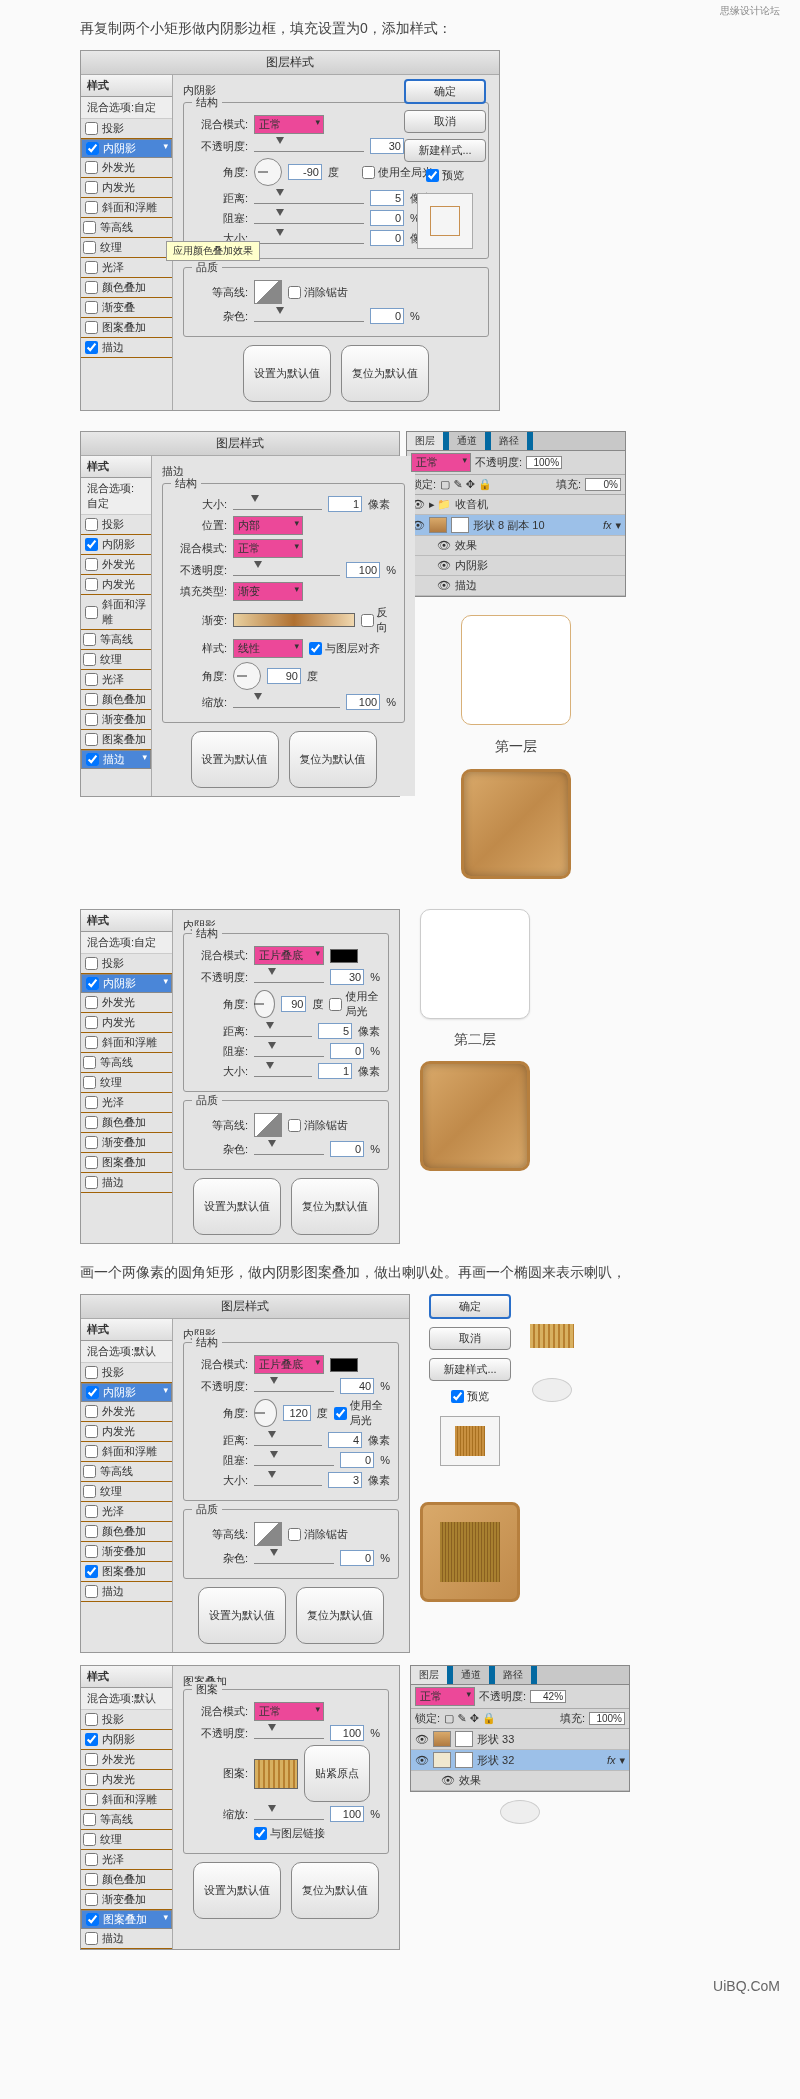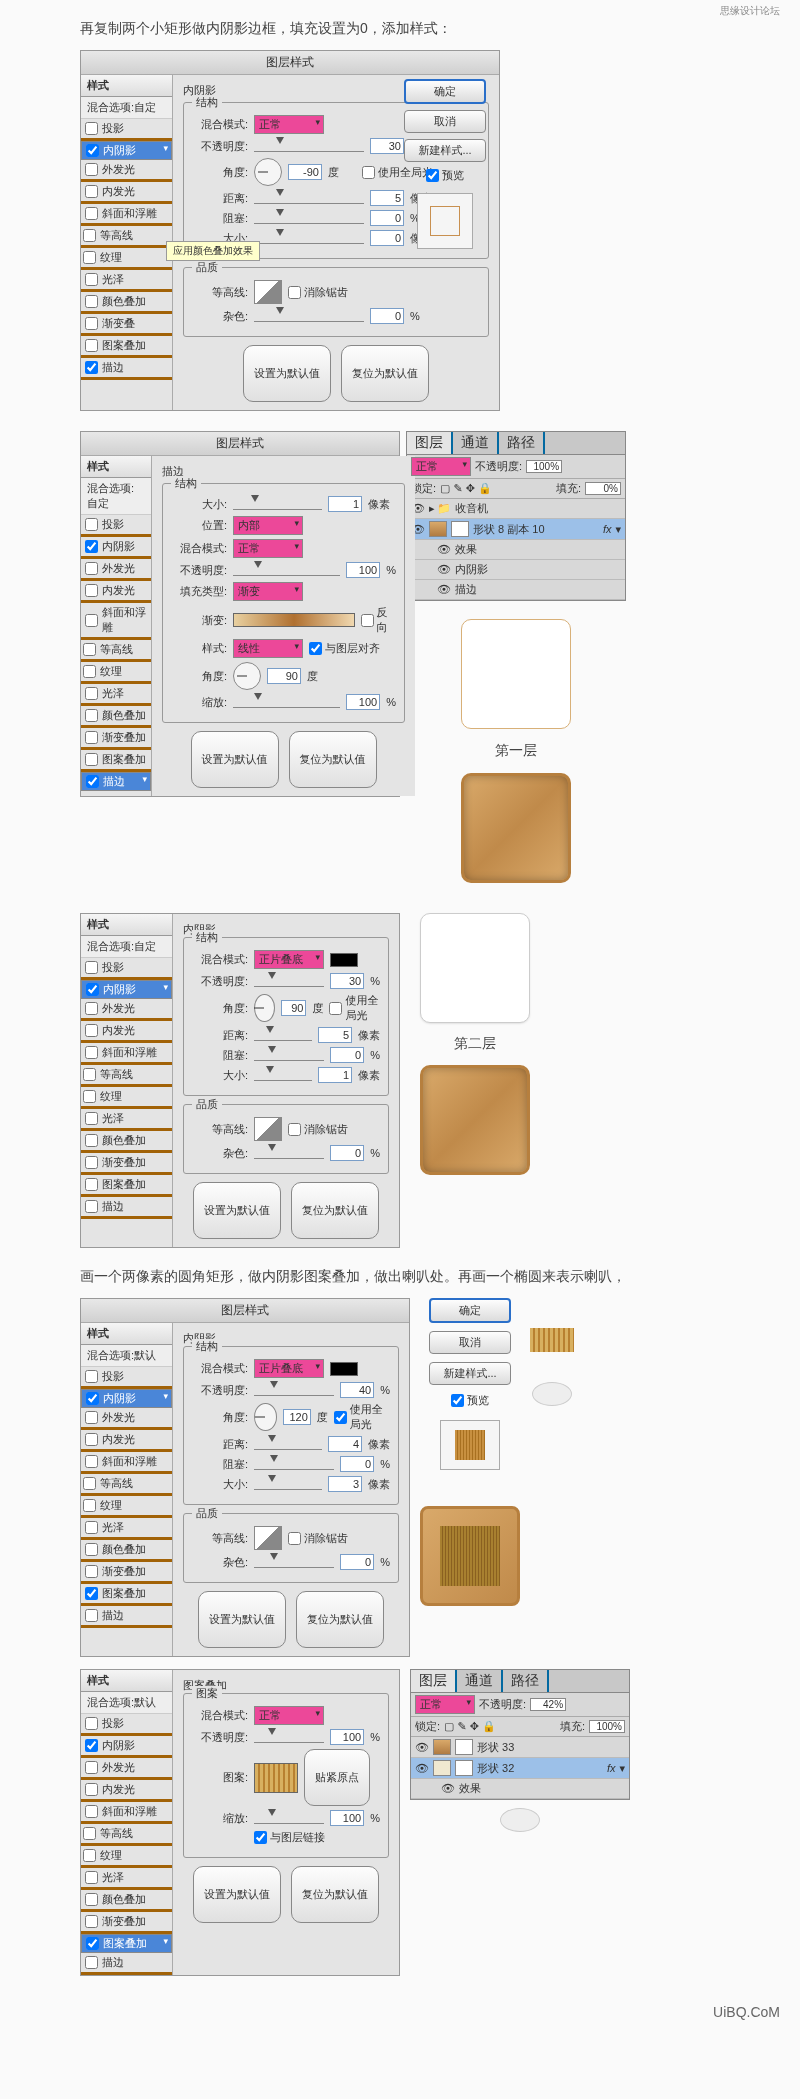--- a/index.html
+++ b/index.html
@@ -6,21 +6,21 @@
 body{width:800px;background:#fafafa;padding:10px 0}
 .instr{font-size:14px;color:#444;margin:10px 80px 12px}
 .watermark{position:absolute;right:20px;top:4px;font-size:10px;color:#888}
 .panel-wrap{position:relative;margin:0 80px 20px;background:#fff}
 .dialog{background:#e4e4e4;border:1px solid #999;position:relative}
 .dlg-title{background:linear-gradient(#e8e8e8,#d0d0d0);text-align:center;padding:3px;font-size:12px;border-bottom:1px solid #aaa}
 .dlg-body{display:flex}
 .styles-col{width:92px;background:#e4e4e4;border-right:1px solid #aaa}
 .styles-hdr{background:linear-gradient(#f5f5f5,#ddd);padding:3px 6px;border-bottom:1px solid #999;font-weight:bold}
 .styles-sub{padding:3px 6px;border-bottom:1px solid #ccc;background:#eee}
-.style-item{display:flex;align-items:center;padding:2px 4px;border-bottom:3px solid #a16207}
+.style-item{display:flex;align-items:center;padding:2px 4px;border-bottom:1px solid #a16207}
 .style-item input{margin-right:4px}
 .style-item.sel{background:#4a86d8;color:#fff}
 .style-item.sel span{color:#fff}
 .indent{padding-left:2px}
 .tooltip{position:absolute;left:85px;top:190px;background:#ffffcc;border:1px solid #999;padding:2px 6px;font-size:10px;z-index:10}
 .settings{flex:1;padding:8px 10px;background:#e4e4e4}
 .fset{border:1px solid #999;border-radius:3px;padding:8px;margin-bottom:8px;position:relative}
 .fset-title{position:absolute;top:-8px;left:8px;background:#e4e4e4;padding:0 4px;font-size:11px}
 .row{display:flex;align-items:center;margin:4px 0;gap:6px}
 .lbl{min-width:56px;text-align:right}
@@ -37,21 +37,21 @@
 .chk{display:flex;align-items:center;gap:3px}
 .btn{background:linear-gradient(#fdfdfd,#e0e0e0);border:1px solid #888;border-radius:10px;padding:20px 10px;cursor:pointer}
 .btn-row{display:flex;gap:10px;justify-content:center;margin-top:6px}
 .side-btns{position:absolute;right:10px;top:28px;width:88px;display:flex;flex-direction:column;gap:6px;align-items:center}
 .side-btn{width:82px;background:linear-gradient(#fdfdfd,#dcdcdc);border:1px solid #888;border-radius:4px;padding:3px 0;text-align:center;cursor:pointer}
 .side-btn.primary{border:2px solid #2a6fc9}
 .prev-box{width:56px;height:56px;border:1px solid #aaa;background:#f5f5f5;margin-top:4px;display:flex;align-items:center;justify-content:center}
 .prev-inner{width:30px;height:30px;border:1px solid #c89050}
 .layers-panel{background:#d8d8d8;border:1px solid #888;width:220px}
 .lp-tabs{display:flex;background:#c8c8c8;border-bottom:1px solid #888}
-.lp-tab{padding:2px 8px;border-right:2px solid #0369a1;font-size:14px}
+.lp-tab{padding:2px 8px;border-right:6px solid #0369a1;font-size:10px}
 .lp-tab.act{background:#e4e4e4}
 .lp-row{display:flex;align-items:center;padding:2px 4px;gap:4px;border-bottom:1px solid #bbb;font-size:10px}
 .lp-row.hl{background:#9cc0e8}
 .lp-row .eye{width:14px;text-align:center}
 .lp-thumb{width:18px;height:16px;border:1px solid #888;background:#fff}
 .lp-thumb.wood{background:linear-gradient(#d9a96a,#b07b42)}
 .lp-ctrl{display:flex;align-items:center;gap:4px;padding:2px 4px;border-bottom:1px solid #aaa;font-size:10px}
 .mini-num{width:36px;background:#fff;border:1px solid #888;text-align:right;padding:0 2px;font-size:10px}
 .preview-col{display:flex;flex-direction:column;align-items:center;gap:13px;padding:10px}
 .prev-sq{width:110px;height:110px;border-radius:10px}

